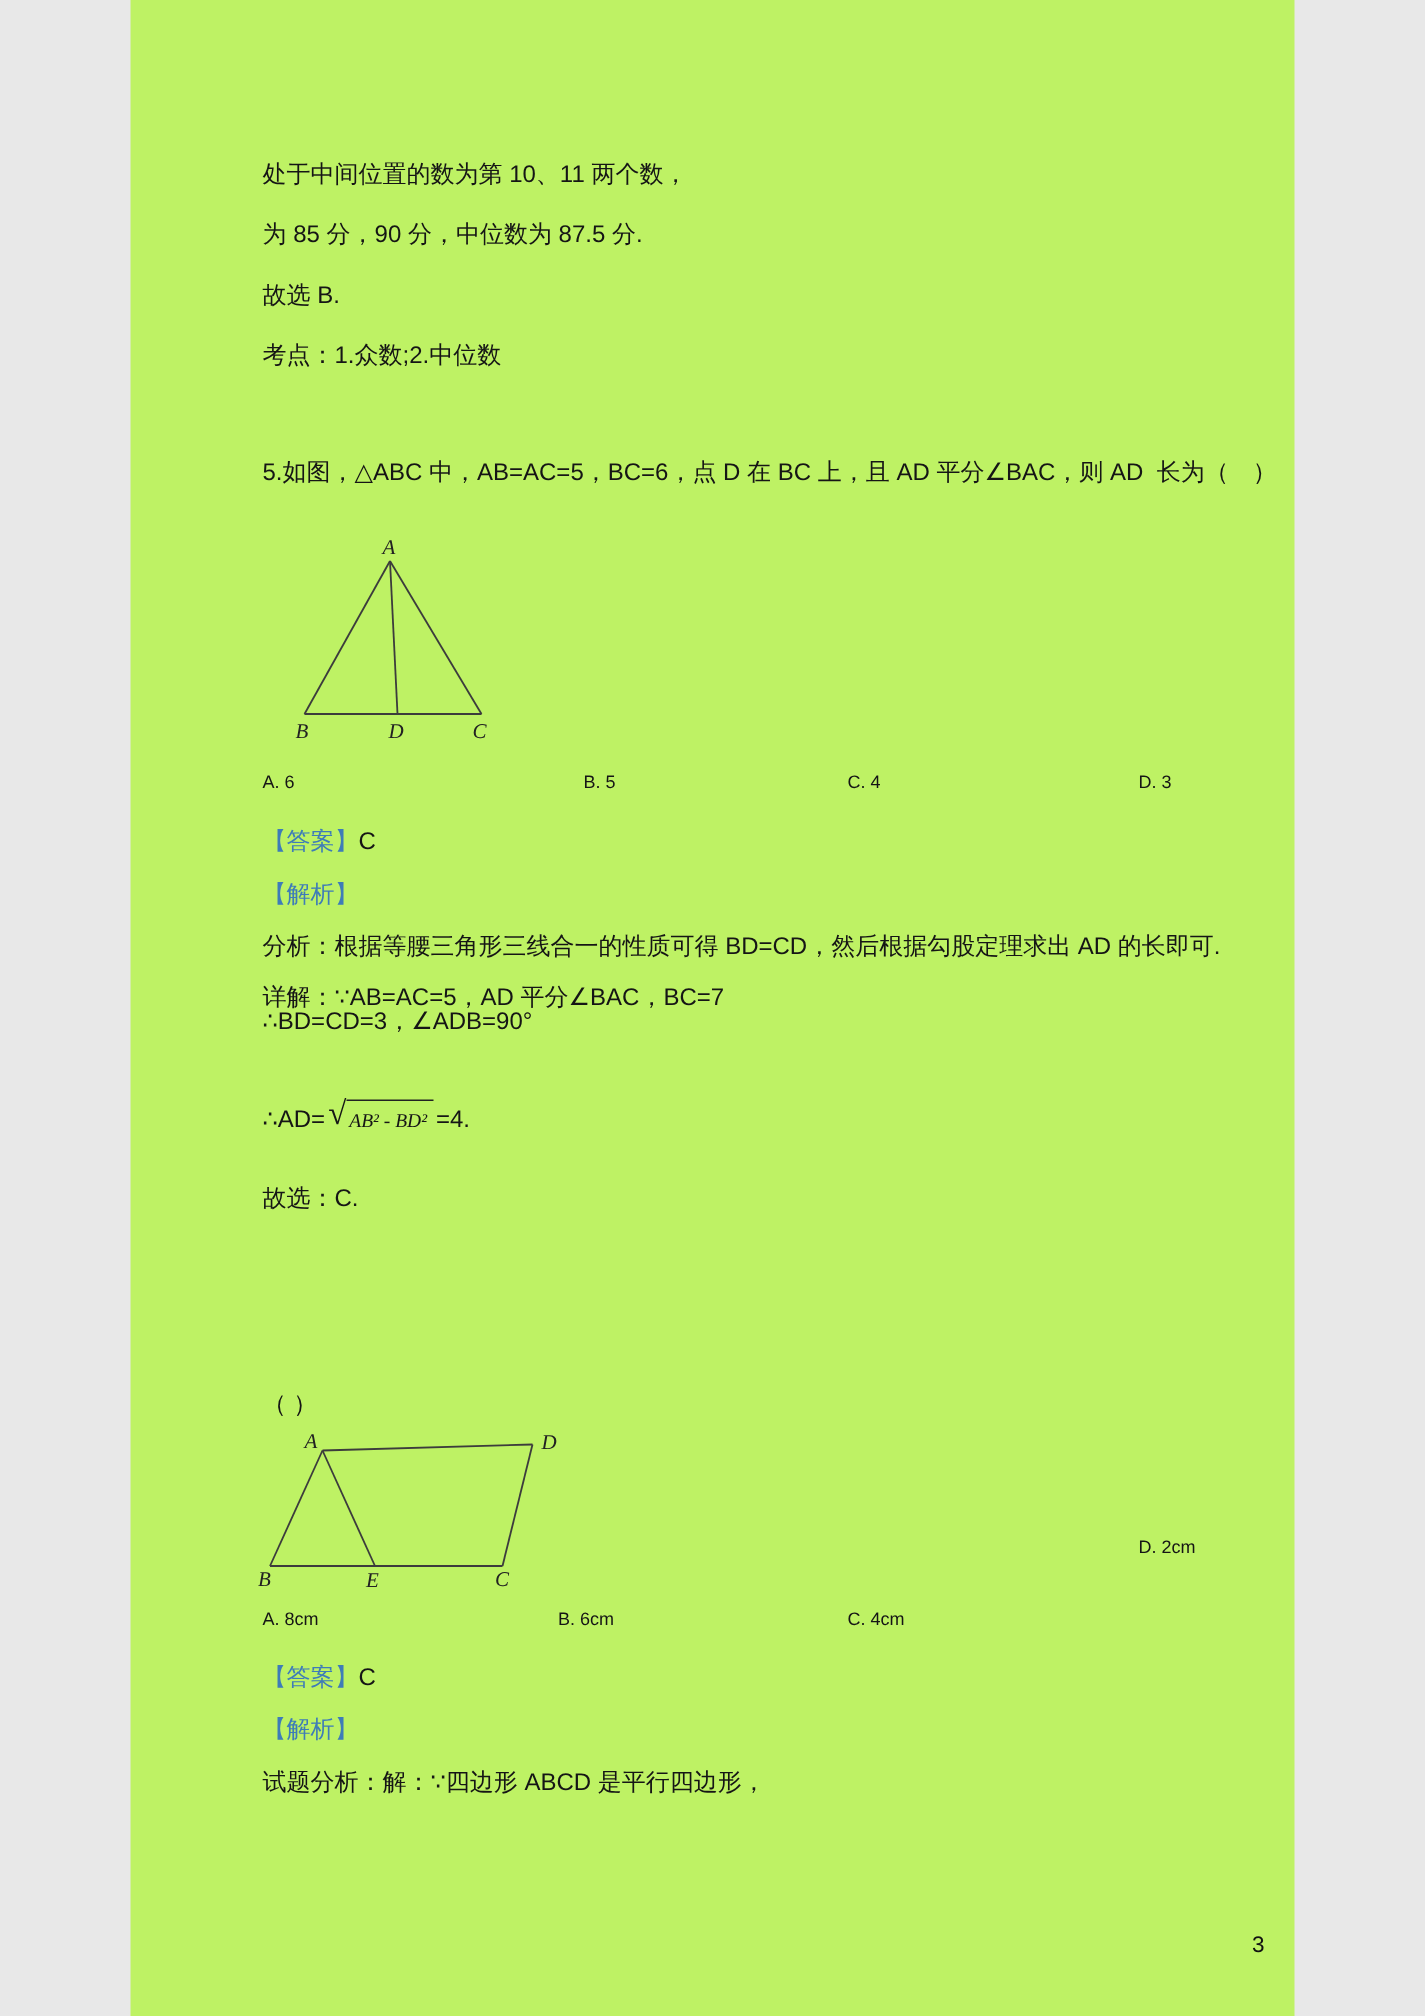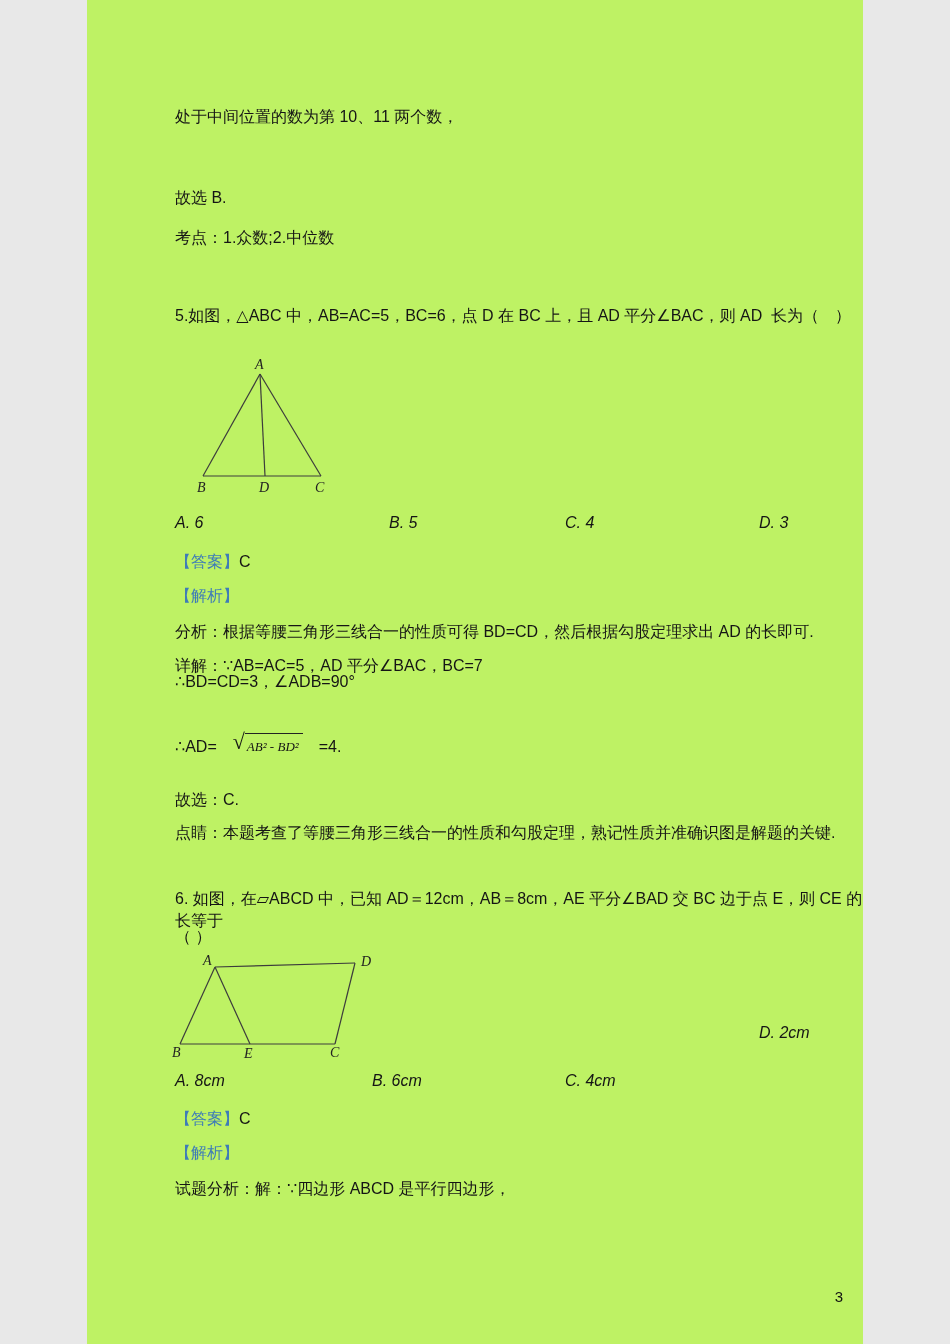--- a/index.html
+++ b/index.html
@@ -14,30 +14,30 @@
   }
   .line{
     position:absolute;
     left:88px;
     margin:0;
     font-size:16px;
     line-height:22px;
     white-space:pre-wrap;
   }
   .tag-blue{color:#3e7cb8;font-family:Liberation Mono, monospace;}
-  .opt{position:absolute;font-size:16px;font-style:italic;}
+  .opt{position:absolute;font-size:12px;}
   .fig{position:absolute;}
   .fig line, .fig polyline{stroke:#3c3c3c;stroke-width:1.2;fill:none;}
   .fig text{
     font-family:"Liberation Serif","DejaVu Serif",serif;
     font-style:italic;
     font-size:14px;
     fill:#222;
   }
-  .formula-line{display:flex;align-items:center;gap:14px;}
+  .formula-line{display:flex;align-items:center;gap:0;}
   .sqrt{
     display:inline-flex;
     align-items:flex-start;
     font-family:"Liberation Serif","DejaVu Serif",serif;
     font-style:italic;
     font-size:13px;
     margin:0 2px;
   }
   .radical{
     font-style:normal;
@@ -55,20 +55,21 @@
     font-size:15px;
     color:#111;
   }
 </style>
 </head>
 <body>
 
 <div class="page">
 
   <p class="line" style="top:106px">处于中间位置的数为第 10、11 两个数，</p>
+  <p class="line" style="top:146px">为 85 分，90 分，中位数为 87.5 分.</p>
   <p class="line" style="top:187px">故选 B.</p>
   <p class="line" style="top:227px">考点：1.众数;2.中位数</p>
 
   <p class="line" style="top:305px">5.如图，△ABC 中，AB=AC=5，BC=6，点 D 在 BC 上，且 AD 平分∠BAC，则 AD  长为（　）</p>
 
   <svg class="fig" style="left:100px;top:356px" width="150" height="142" viewBox="0 0 150 142">
     <line x1="73" y1="18" x2="16" y2="120"></line>
     <line x1="73" y1="18" x2="134" y2="120"></line>
     <line x1="16" y1="120" x2="134" y2="120"></line>
     <line x1="73" y1="18" x2="78" y2="120"></line>
@@ -91,23 +92,21 @@
   <p class="line" style="top:655px">详解：∵AB=AC=5，AD 平分∠BAC，BC=7</p>
   <p class="line" style="top:671px">∴BD=CD=3，∠ADB=90°</p>
 
   <p class="line formula-line" style="top:733px">
     <span>∴AD=</span>
     <span class="sqrt"><span class="radical">√</span><span class="radicand">AB² - BD²</span></span>
     <span>=4.</span>
   </p>
 
   <p class="line" style="top:789px">故选：C.</p>
-  <p class="line" style="top:822px">点睛：本题考查了等腰三角形三线合一的性质和勾股定理，熟记性质并准确识图是解题的关键.</p>
 
-  <p class="line" style="top:888px">6. 如图，在▱ABCD 中，已知 AD＝12cm，AB＝8cm，AE 平分∠BAD 交 BC 边于点 E，则 CE 的长等于</p>
   <p class="line" style="top:926px">（ ）</p>
 
   <svg class="fig" style="left:85px;top:953px" width="210" height="110" viewBox="0 0 210 110">
     <line x1="43" y1="14" x2="183" y2="10"></line>
     <line x1="43" y1="14" x2="8" y2="91"></line>
     <line x1="183" y1="10" x2="163" y2="91"></line>
     <line x1="8" y1="91" x2="163" y2="91"></line>
     <line x1="43" y1="14" x2="78" y2="91"></line>
     <text x="31" y="12">A</text>
     <text x="189" y="13">D</text>

